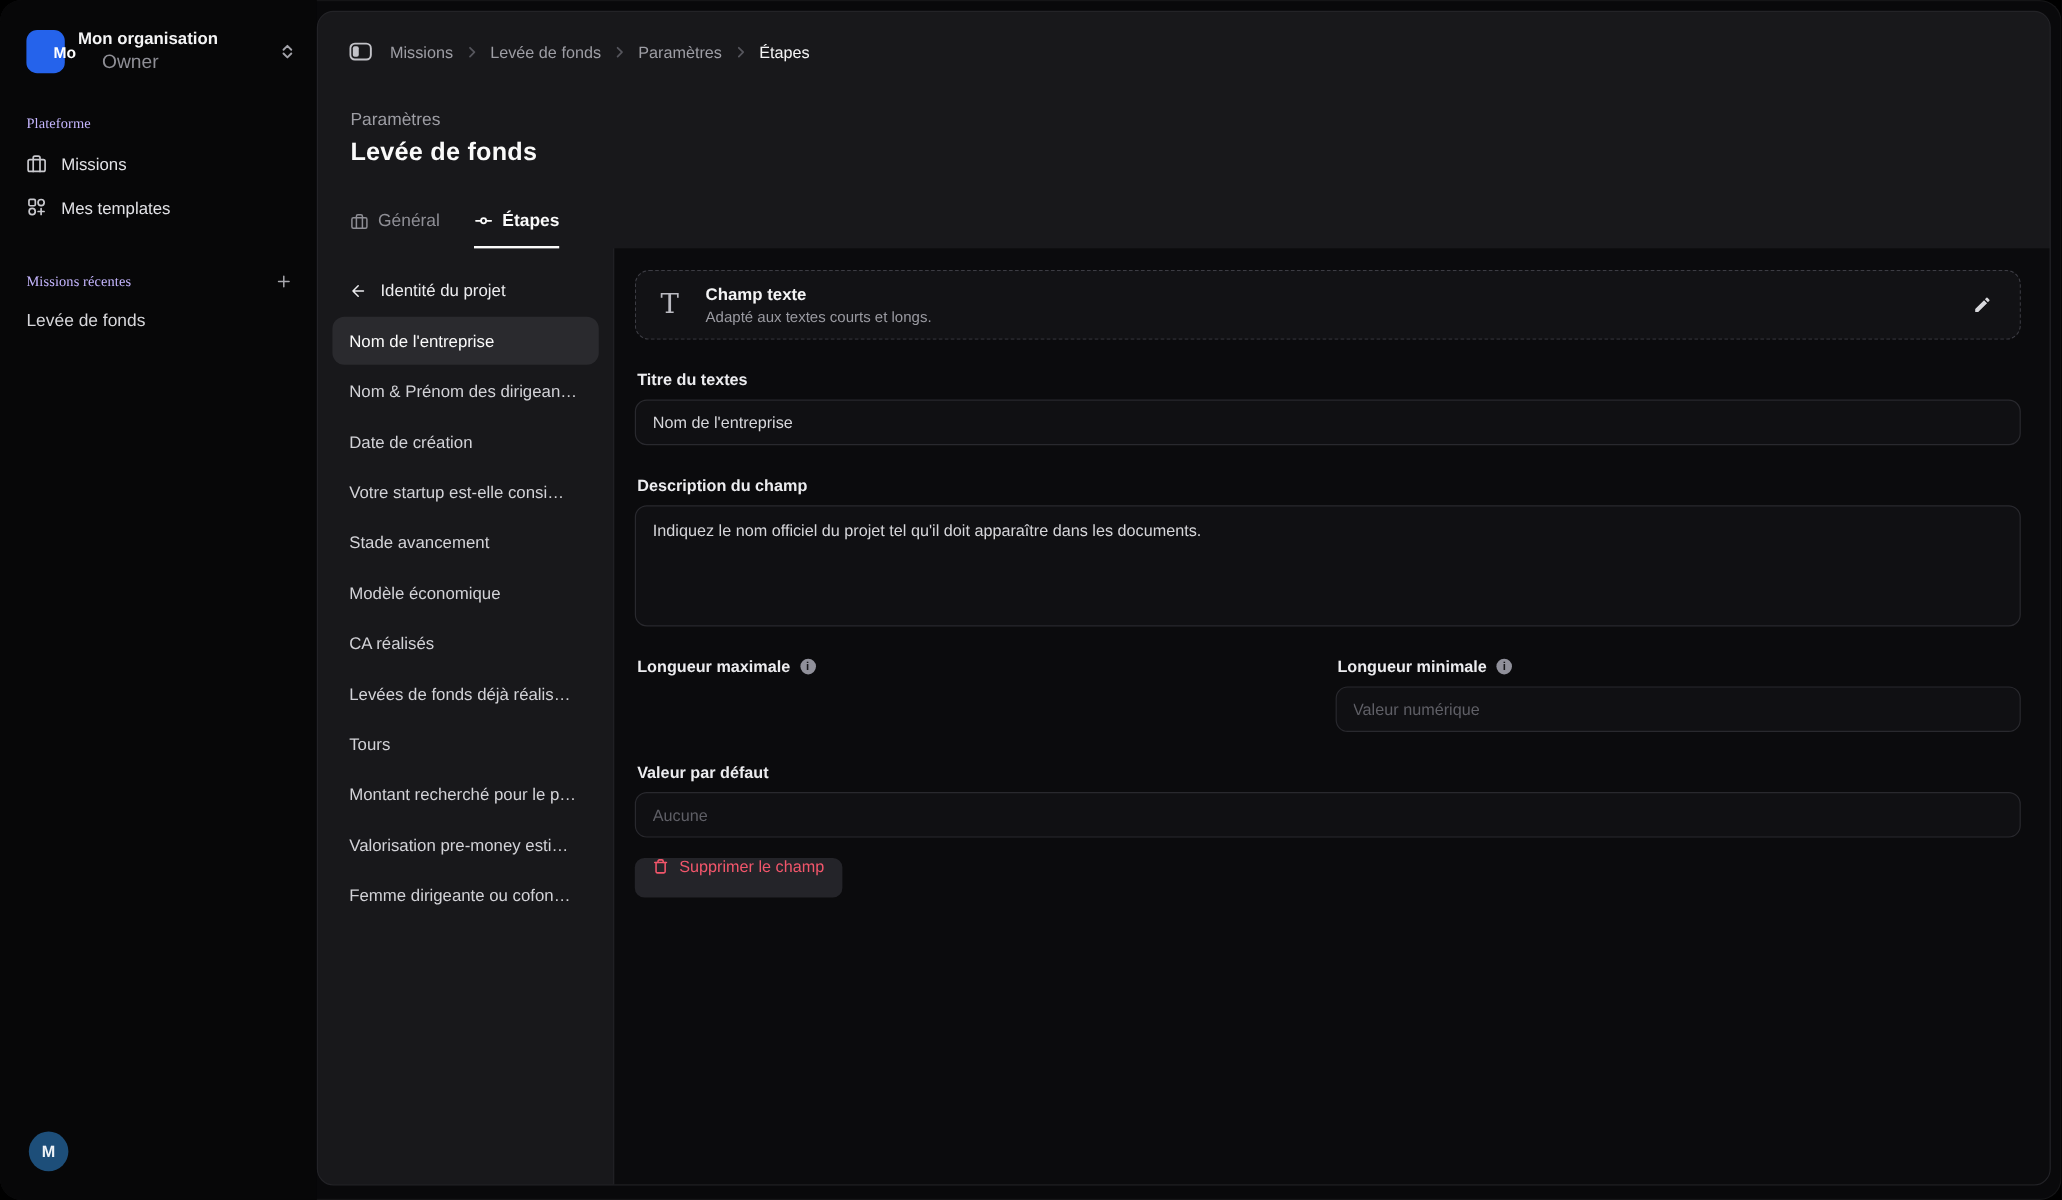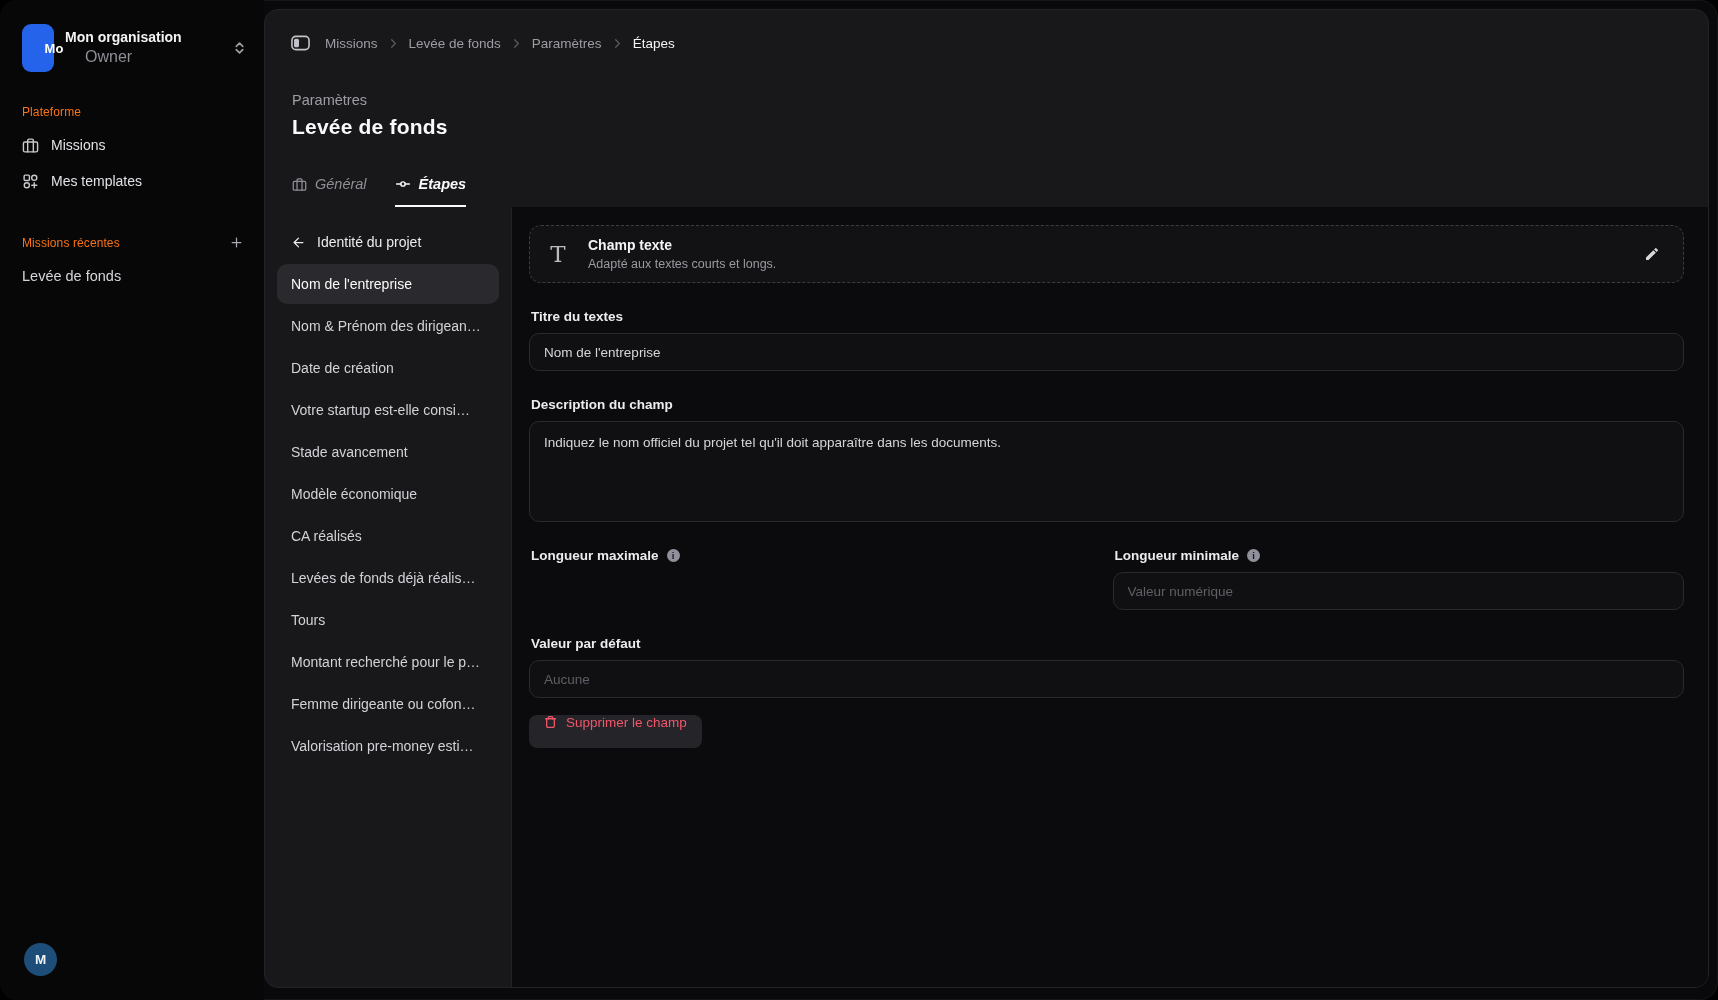--- a/index.html
+++ b/index.html
@@ -21,34 +21,34 @@
   
   .sidebar {
     position: absolute; left: 0; top: 0; width: 264px; height: 100%;
     background: #070708;
   }
   .org-row {
     display: flex; align-items: center; gap: 11px;
     padding: 24px 18px 0 22px;
   }
   .org-avatar {
-    width: 32px; height: 48px; border-radius: 9px;
+    width: 32px; height: 36px; border-radius: 9px;
     background: #2563eb;
     color: #fff; font-size: 13px; font-weight: 700;
     display: flex; align-items: center; justify-content: center;
     flex: 0 0 auto;
     padding-left: 32px;
   }
   .org-meta { line-height: 1.25; min-width: 0; }
   .org-name { font-size: 14px; font-weight: 600; color: #f4f4f5; white-space: nowrap; }
   .org-role { font-size: 16px; color: #8e8e95; margin-top: 1px; margin-left: 20px; }
   .org-switch { margin-left: auto; display: flex; align-items: center; cursor: pointer; }
 
   .side-section-label {
-    padding: 0 22px; font-size: 12px; color: #f97316; letter-spacing: .1px;
+    padding: 0 22px; font-size: 12px; color: #c4b5fd; letter-spacing: .1px; font-family: Liberation Serif, serif;
   }
   .side-label-platform { margin-top: 33px; }
   .side-item {
     display: flex; align-items: center; gap: 12px;
     height: 36px; padding: 0 22px;
     font-size: 14px; color: #e2e2e6; cursor: pointer;
   }
   .side-items { margin-top: 8px; }
   .recent-row {
     margin-top: 36px;
@@ -82,21 +82,21 @@
   .breadcrumb { display: flex; align-items: center; gap: 9px; }
   .crumb { font-size: 13.5px; color: #9d9da4; cursor: pointer; white-space: nowrap; }
   .crumb.current { color: #f4f4f5; cursor: default; }
   .crumb-sep { display: flex; align-items: center; margin: 0 1px; }
   .panel-toggle { display: flex; align-items: center; margin-right: 6px; cursor: pointer; }
 
   .page-head { margin-top: 41px; padding-left: 1px; }
   .page-eyebrow { font-size: 14.5px; color: #9d9da4; }
   .page-title { font-size: 21px; font-weight: 700; color: #fafafa; margin-top: 7px; letter-spacing: .2px; }
 
-  .tabs { margin-top: 37px; display: flex; gap: 28px; padding-left: 1px; font-style: italic; }
+  .tabs { margin-top: 37px; display: flex; gap: 28px; padding-left: 1px; }
   .tab {
     display: flex; align-items: center; gap: 8px;
     padding-bottom: 13px; font-size: 14.5px; color: #8e8e95;
     border-bottom: 2px solid transparent; cursor: pointer;
   }
   .tab.active { color: #fafafa; font-weight: 600; border-bottom-color: #fafafa; }
 
   .card-body { flex: 1; display: flex; min-height: 0; }
 
   
@@ -319,22 +319,22 @@
           <div class="field-item selected">Nom de l'entreprise</div>
               <div class="field-item">Nom &amp; Prénom des dirigean…</div>
               <div class="field-item">Date de création</div>
               <div class="field-item">Votre startup est-elle consi…</div>
               <div class="field-item">Stade avancement</div>
               <div class="field-item">Modèle économique</div>
               <div class="field-item">CA réalisés</div>
               <div class="field-item">Levées de fonds déjà réalis…</div>
               <div class="field-item">Tours</div>
               <div class="field-item">Montant recherché pour le p…</div>
+              <div class="field-item">Valorisation pre-money esti…</div>
               <div class="field-item">Femme dirigeante ou cofon…</div>
-              <div class="field-item">Valorisation pre-money esti…</div>
             </div>
         </div>
       </section>
 
       <section class="form-area">
         <div class="type-card">
           <span class="type-icon">T</span>
           <span>
             <div class="type-title">Champ texte</div>
             <div class="type-sub">Adapté aux textes courts et longs.</div>

